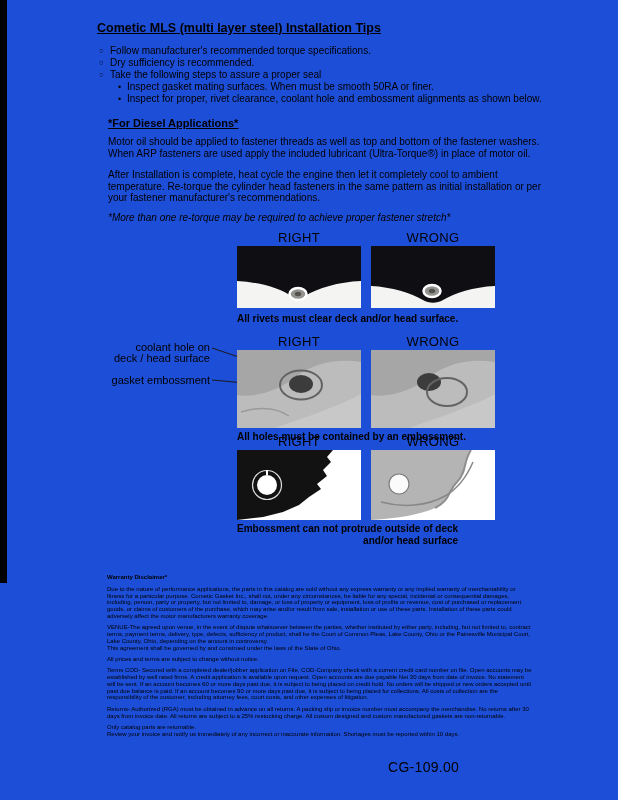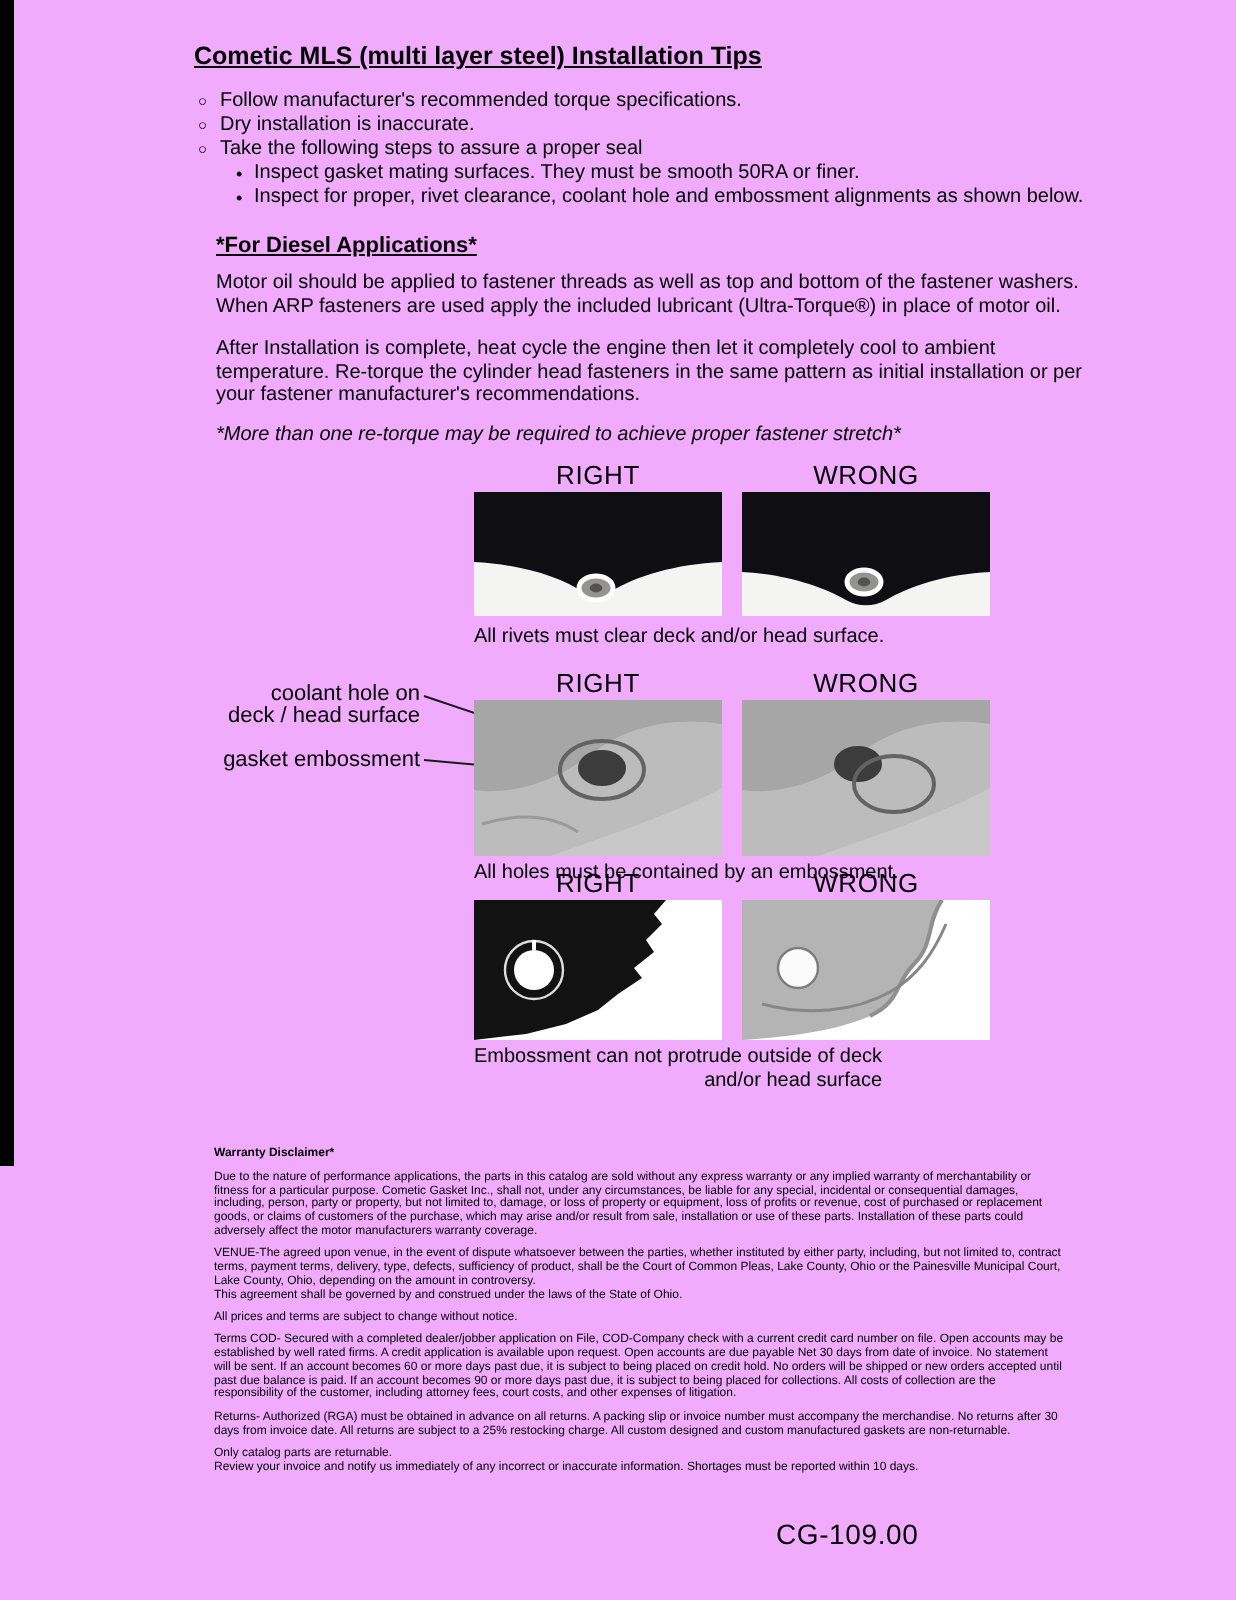--- a/index.html
+++ b/index.html
@@ -1,19 +1,19 @@
 <!DOCTYPE html>
 <html><head>
 <meta charset="utf-8">
 <style>
   * { margin:0; padding:0; box-sizing:border-box; }
   html, body { background:#ececec; }
   .page {
     position:relative; width:618px; height:800px; margin:0 auto;
-    background:#f0abfc; color:#000;
+    background:#1d4ed8; color:#000;
     font-family:"Liberation Sans", sans-serif;
     overflow:hidden;
   }
   .left-bar { position:absolute; left:0; top:0; width:7px; height:583px; background:#000; }
 
   .title {
     position:absolute; left:97px; top:21px;
     font-size:12.5px; font-weight:bold; text-decoration:underline;
   }
 
@@ -25,21 +25,21 @@
 
   .diesel-head { position:absolute; left:108px; top:117px; font-size:11px; font-weight:bold;text-decoration:underline; }
   .para { position:absolute; left:108px; width:436px; font-size:10px; line-height:11.5px; }
   .p1 { top:136px; }
   .p2 { top:169px; }
   .p3 { top:212px;font-style:italic; }
 
   .diagrams { position:absolute; left:0; top:228px; width:605px; height:346px; }
   .rw-label { position:absolute; width:124px; text-align:center; font-size:13px; letter-spacing:.3px; }
   .fig { position:absolute; width:124px; display:block; }
-  .caption { position:absolute; font-size:10px; line-height:11.5px; }
+  .caption { position:absolute; font-size:10px; line-height:11.5px;font-weight:bold; }
   .pre { white-space:pre-line; }
   .ptr-label { position:absolute; left:92px; width:118px; text-align:right; font-size:11px; line-height:10.5px; }
 
   .warranty { position:absolute; left:107px; top:574px; width:425px; font-size:6px; line-height:6.8px; }
   .warranty .w-head { font-weight:bold; margin-bottom:5px; }
   .warranty p { margin-bottom:4.5px; }
 
   .footer-code { position:absolute; left:388px; top:759px; font-size:14px; letter-spacing:.3px; }
 </style>
 </head>
@@ -50,29 +50,29 @@
 
   <h1 class="title">Cometic MLS (multi layer steel) Installation Tips</h1>
 
   <div class="bullets">
     <div class="bullet">
       <span class="mk">○</span>
       <span>Follow manufacturer's recommended torque specifications.</span>
     </div>
     <div class="bullet">
       <span class="mk">○</span>
-      <span>Dry installation is inaccurate.</span>
+      <span>Dry sufficiency is recommended.</span>
     </div>
     <div class="bullet">
       <span class="mk">○</span>
       <span>Take the following steps to assure a proper seal</span>
     </div>
     <div class="bullet sub">
       <span class="mk">•</span>
-      <span>Inspect gasket mating surfaces.  They must be smooth 50RA or finer.</span>
+      <span>Inspect gasket mating surfaces.  When must be smooth 50RA or finer.</span>
     </div>
     <div class="bullet sub">
       <span class="mk">•</span>
       <span>Inspect for proper, rivet clearance, coolant hole and embossment alignments as shown below.</span>
     </div>
   </div>
 
   <h2 class="diesel-head">*For Diesel Applications*</h2>
   <p class="para p1">Motor oil should be applied to fastener threads as well as top and bottom of the fastener washers. When ARP fasteners are used apply the included lubricant (Ultra-Torque®) in place of motor oil.</p>
   <p class="para p2">After Installation is complete, heat cycle the engine then let it completely cool to ambient temperature. Re-torque the cylinder head fasteners in the same pattern as initial installation or per your fastener manufacturer's recommendations.</p>

